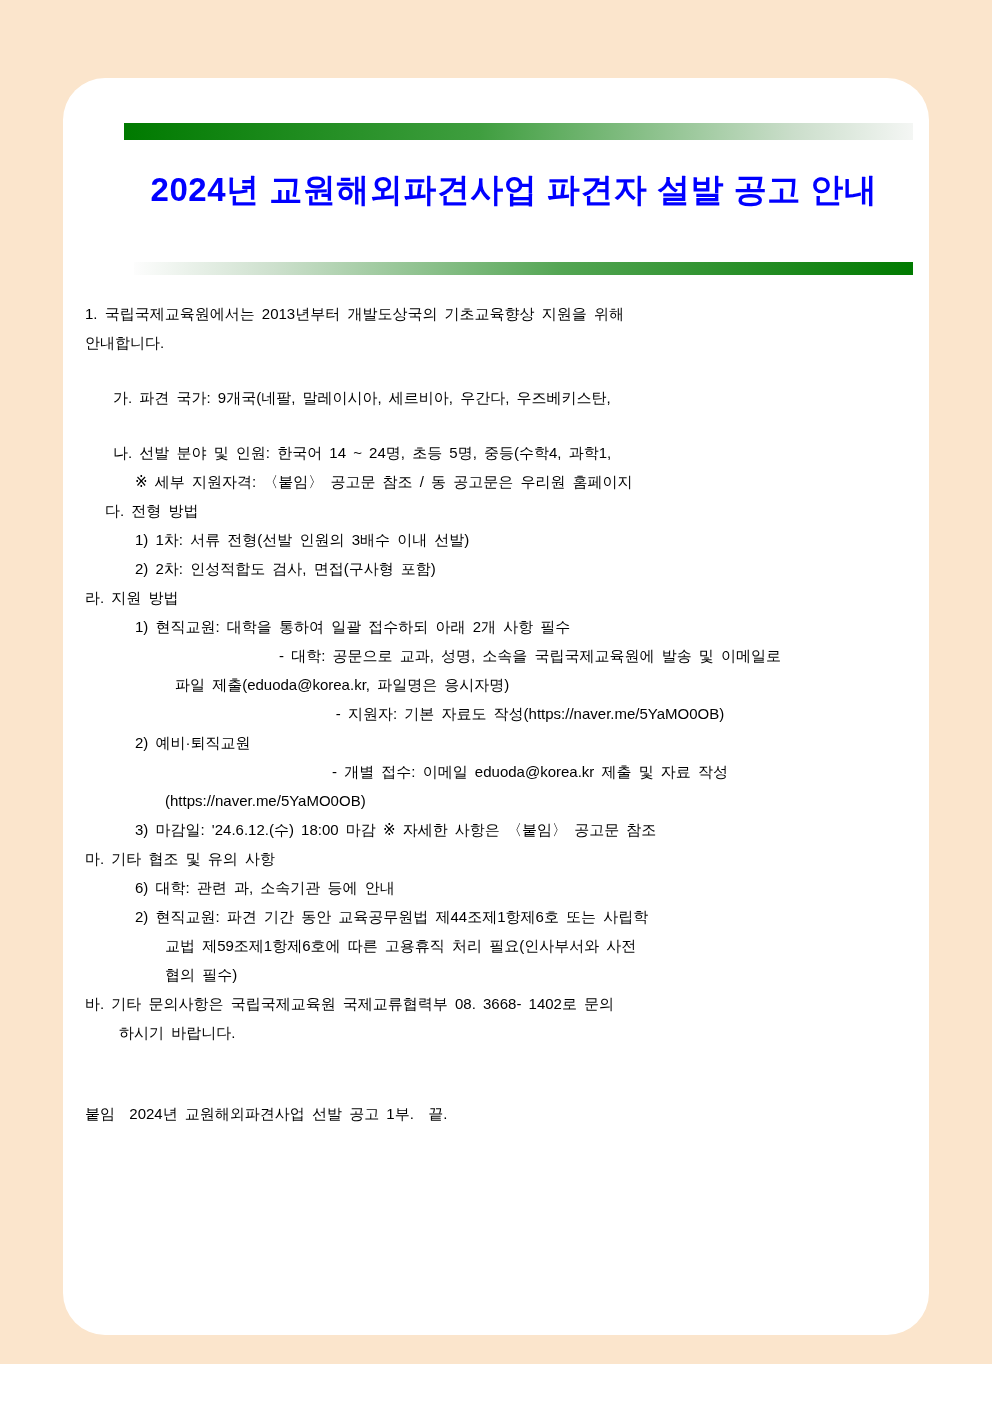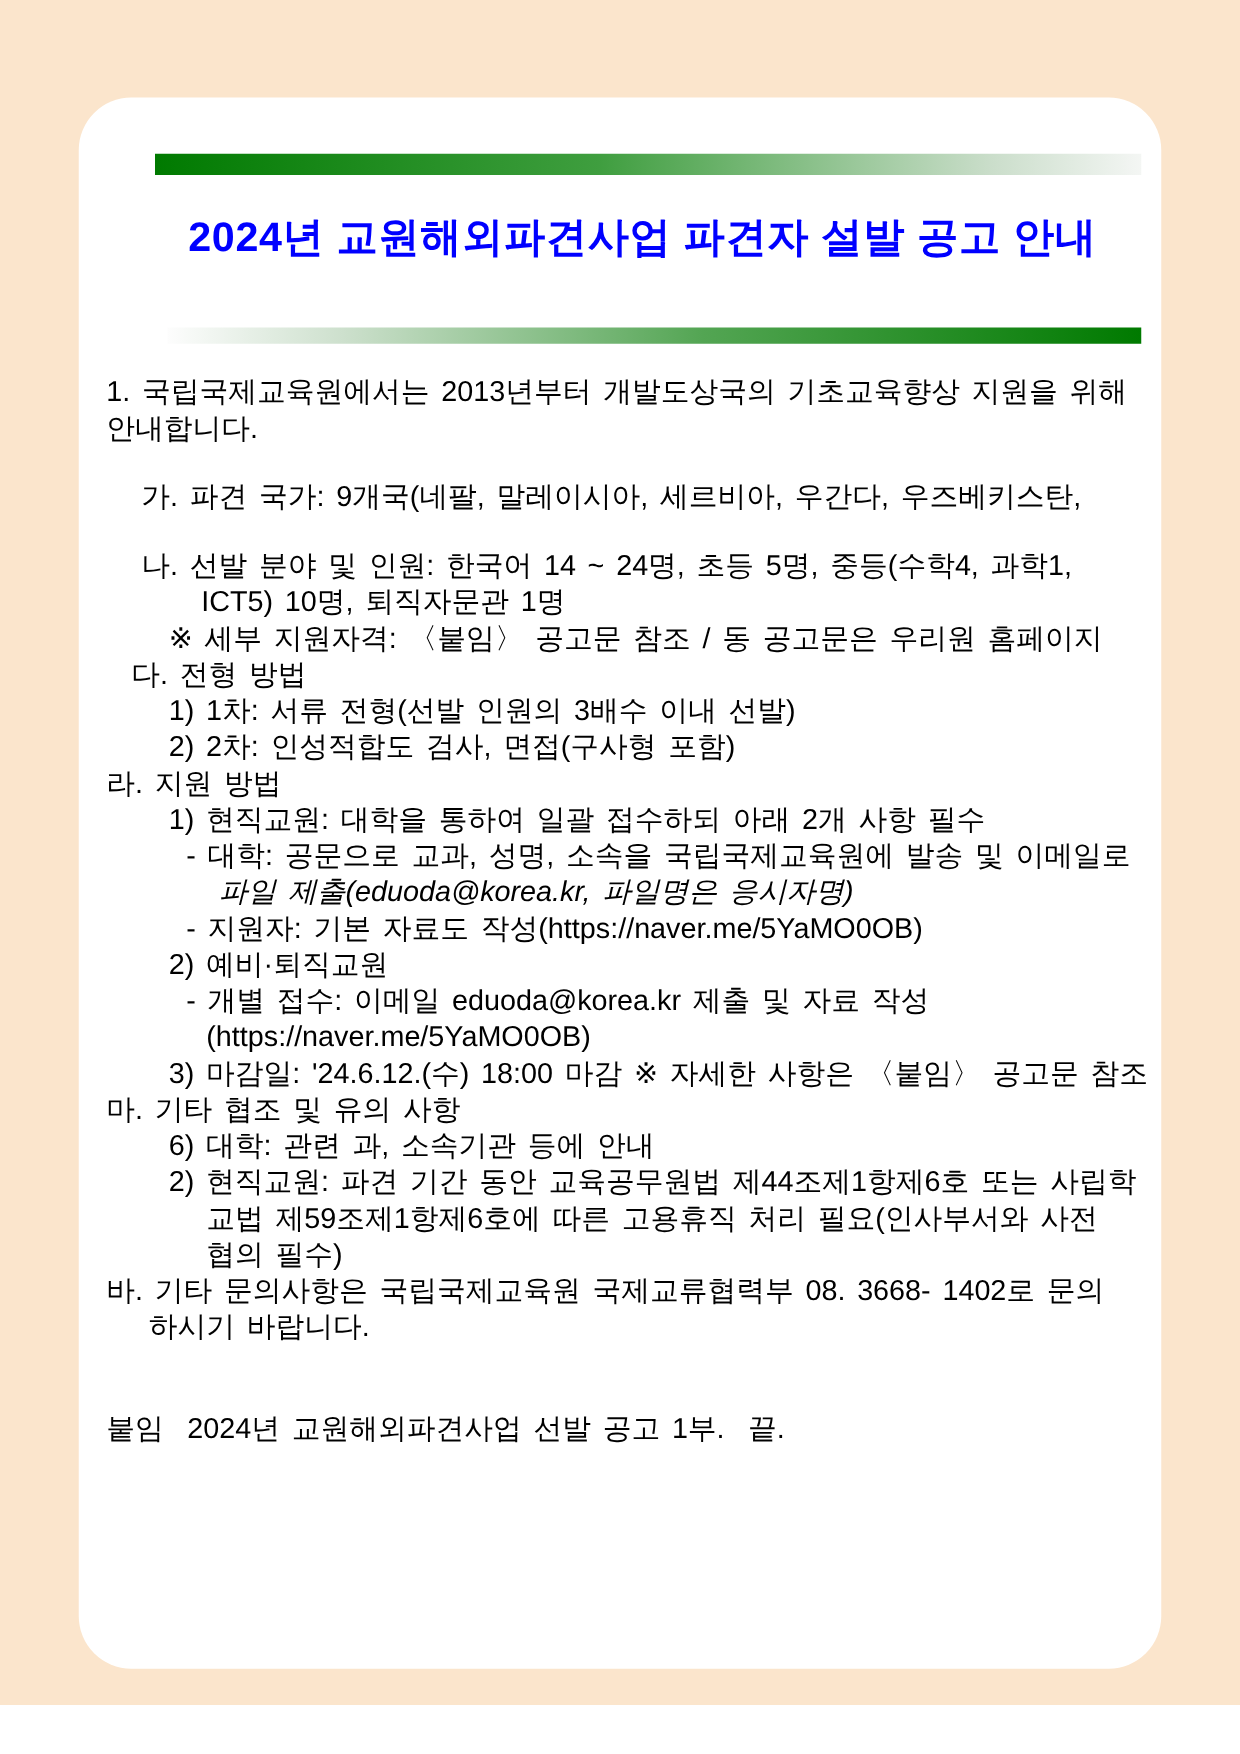--- a/index.html
+++ b/index.html
@@ -51,55 +51,54 @@
     font-weight: bold;
     letter-spacing: 0.5px;
     color: var(--title_blue, #0000FF);
     white-space: nowrap;
   }
   .body-lines {
     position: absolute;
     left: 22px;
     top: 221px;
     width: 826px;
-    font-size: 23px;
+    font-size: 15px;
     line-height: 29px;
     color: #000000;
     word-spacing: 3px;
   }
   .line {
     white-space: pre;
   }
   .blank { height: 26px; }
   .ind-0 { padding-left: 0; }
   .ind-1 { padding-left: 20px; }
   .ind-2 { padding-left: 28px; }
   .ind-3 { padding-left: 34px; }
   .ind-4 { padding-left: 50px; }
-  .ind-5 { padding-left: 64px; }
+  .ind-5 { padding-left: 64px; text-align: center; }
   .ind-6 { padding-left: 76px; }
   .ind-7 { padding-left: 80px; }
-  .ind-8 { padding-left: 90px; font-style: italic; }
+  .ind-8 { padding-left: 90px; }
 </style>
 </head>
 <body>
 
 <div class="page">
   <div class="card">
     <div class="topbar"></div>
     <div class="title">2024년 교원해외파견사업 파견자 설발 공고 안내</div>
     <div class="botbar"></div>
     <div class="body-lines">
         <div class="line ind-0">1. 국립국제교육원에서는 2013년부터 개발도상국의 기초교육향상 지원을 위해</div>
         <div class="line ind-0">안내합니다.</div>
         <div class="line ind-0 blank"></div>
         <div class="line ind-2">가. 파견 국가: 9개국(네팔, 말레이시아, 세르비아, 우간다, 우즈베키스탄,</div>
         <div class="line ind-0 blank"></div>
         <div class="line ind-2">나. 선발 분야 및 인원: 한국어 14 ~ 24명, 초등 5명, 중등(수학4, 과학1,</div>
-        <div class="line ind-6">ICT5) 10명, 퇴직자문관 1명</div>
         <div class="line ind-4">※ 세부 지원자격: 〈붙임〉 공고문 참조 / 동 공고문은 우리원 홈페이지</div>
         <div class="line ind-1">다. 전형 방법</div>
         <div class="line ind-4">1) 1차: 서류 전형(선발 인원의 3배수 이내 선발)</div>
         <div class="line ind-4">2) 2차: 인성적합도 검사, 면접(구사형 포함)</div>
         <div class="line ind-0">라. 지원 방법</div>
         <div class="line ind-4">1) 현직교원: 대학을 통하여 일괄 접수하되 아래 2개 사항 필수</div>
         <div class="line ind-5">- 대학: 공문으로 교과, 성명, 소속을 국립국제교육원에 발송 및 이메일로</div>
         <div class="line ind-8">파일 제출(eduoda@korea.kr, 파일명은 응시자명)</div>
         <div class="line ind-5">- 지원자: 기본 자료도 작성(https://naver.me/5YaMO0OB)</div>
         <div class="line ind-4">2) 예비·퇴직교원</div>

